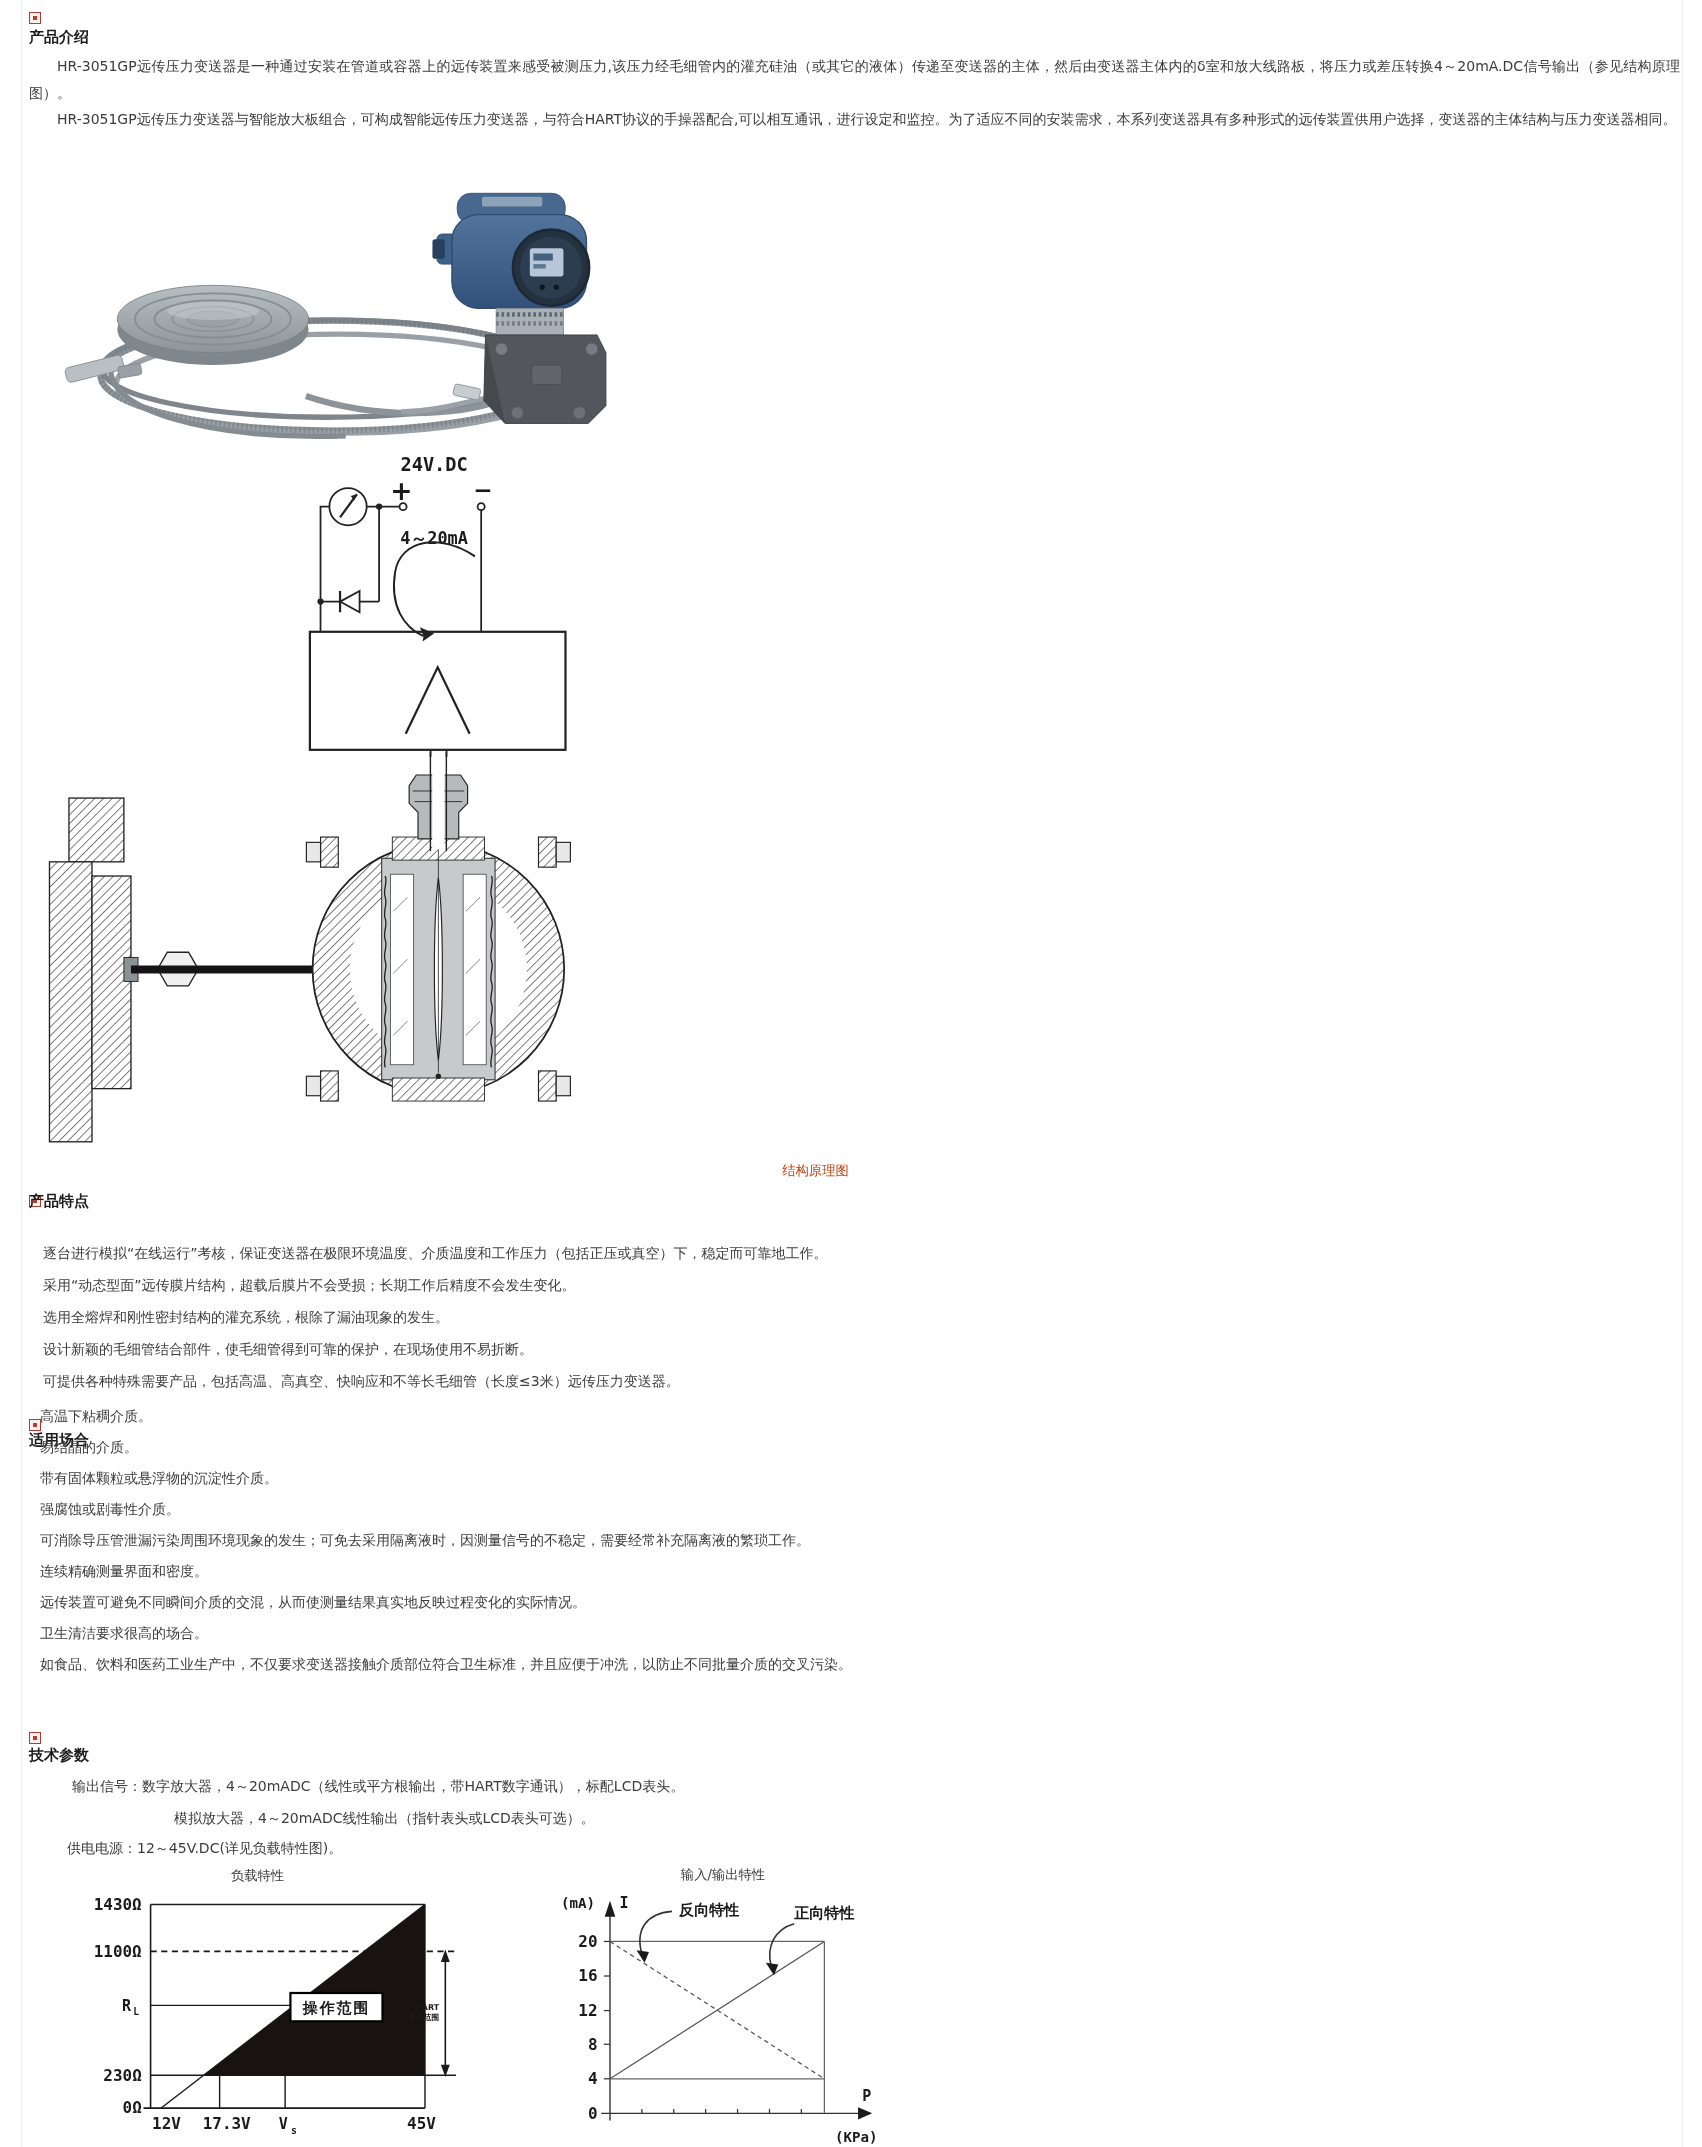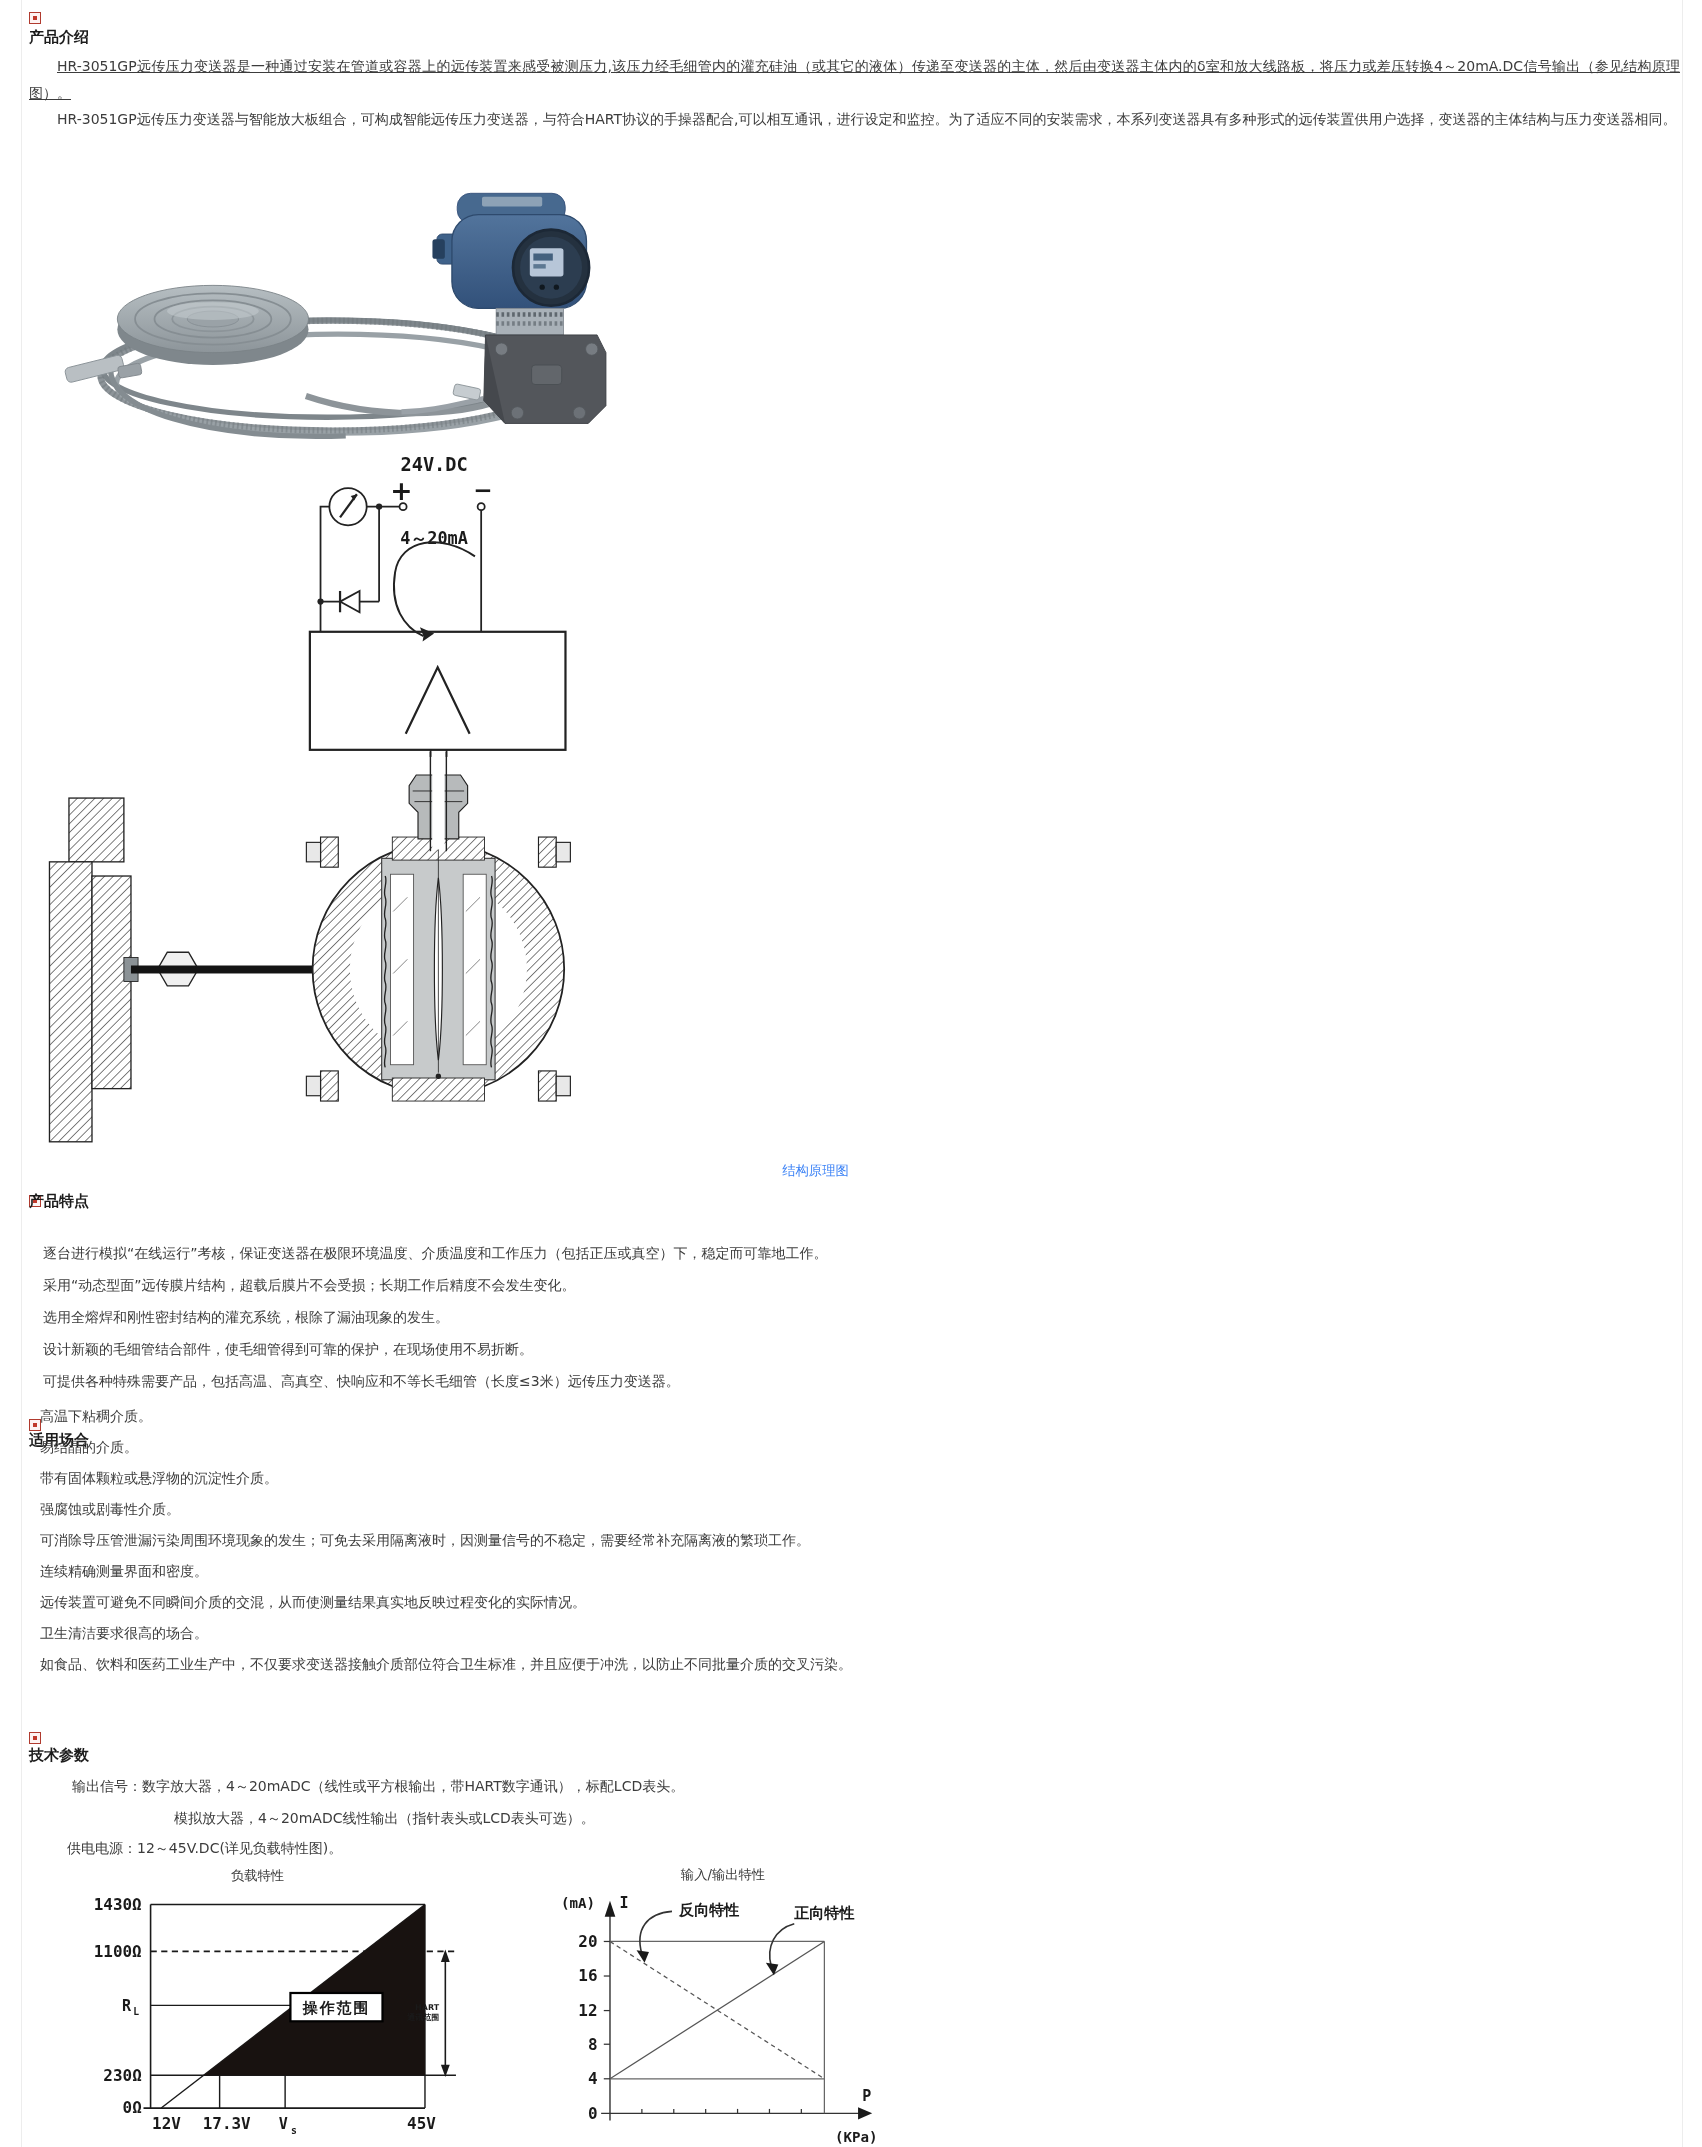--- a/index.html
+++ b/index.html
@@ -9,34 +9,34 @@
   .frame{left:21px;top:0;width:1660px;height:2147px;border-left:0.9px solid #ededed;border-right:0.9px solid #ededed;}
   .bullet{width:9.8px;height:9.8px;border:0.9px solid #b03a2e;background:#fdf3f2;display:flex;align-items:center;justify-content:center;}
   .bullet .dot{width:4.4px;height:4.4px;background:#c0392b;}
   .h2{font-size:15px;font-weight:bold;color:#1c1c1c;}
   .para{font-size:14px;line-height:26.6px;color:#3c3c3c;text-indent:2em;width:1651px;text-align:justify;}
   .li{font-size:14px;color:#3c3c3c;white-space:nowrap;}
   .feat .li{line-height:32px;}
   .app .li{line-height:31px;}
   .spec{font-size:14px;color:#3c3c3c;white-space:nowrap;margin-left:16px;}
   .chart-title{font-size:13.3px;color:#3a3a3a;text-align:center;}
-  .caption{font-size:13.3px;color:#3b82f6;text-align:center;}
+  .caption{font-size:13.3px;color:#c2410c;text-align:center;}
   svg text{user-select:none;}
 </style>
 </head>
 <body>
 
 <div id="canvas">
   <div class="abs frame"></div>
 
   <div class="abs bullet" style="left:29px;top:12.4px;">
       <span class="dot"></span>
     </div>
   <div class="abs h2" style="left:29px;top:27.5px;">产品介绍</div>
-  <div class="abs para" style="left:29px;top:53px;text-decoration:underline;">HR-3051GP远传压力变送器是一种通过安装在管道或容器上的远传装置来感受被测压力,该压力经毛细管内的灌充硅油（或其它的液体）传递至变送器的主体，然后由变送器主体内的δ室和放大线路板，将压力或差压转换4～20mA.DC信号输出（参见结构原理图）。</div>
+  <div class="abs para" style="left:29px;top:53px;">HR-3051GP远传压力变送器是一种通过安装在管道或容器上的远传装置来感受被测压力,该压力经毛细管内的灌充硅油（或其它的液体）传递至变送器的主体，然后由变送器主体内的δ室和放大线路板，将压力或差压转换4～20mA.DC信号输出（参见结构原理图）。</div>
   <div class="abs para" style="left:29px;top:106px;">HR-3051GP远传压力变送器与智能放大板组合，可构成智能远传压力变送器，与符合HART协议的手操器配合,可以相互通讯，进行设定和监控。为了适应不同的安装需求，本系列变送器具有多种形式的远传装置供用户选择，变送器的主体结构与压力变送器相同。</div>
 
   <svg class="abs" style="left:40px;top:188px;" width="576" height="262" viewBox="0 0 650 296">
     <defs>
       <linearGradient id="gradBlue" x1="0" y1="0" x2="0" y2="1">
         <stop offset="0" stop-color="#52749c"></stop>
           <stop offset="1" stop-color="#32517a"></stop>
       </linearGradient>
       <linearGradient id="gradDisc" x1="0" y1="0" x2="0" y2="1">
         <stop offset="0" stop-color="#b6bec2"></stop>

